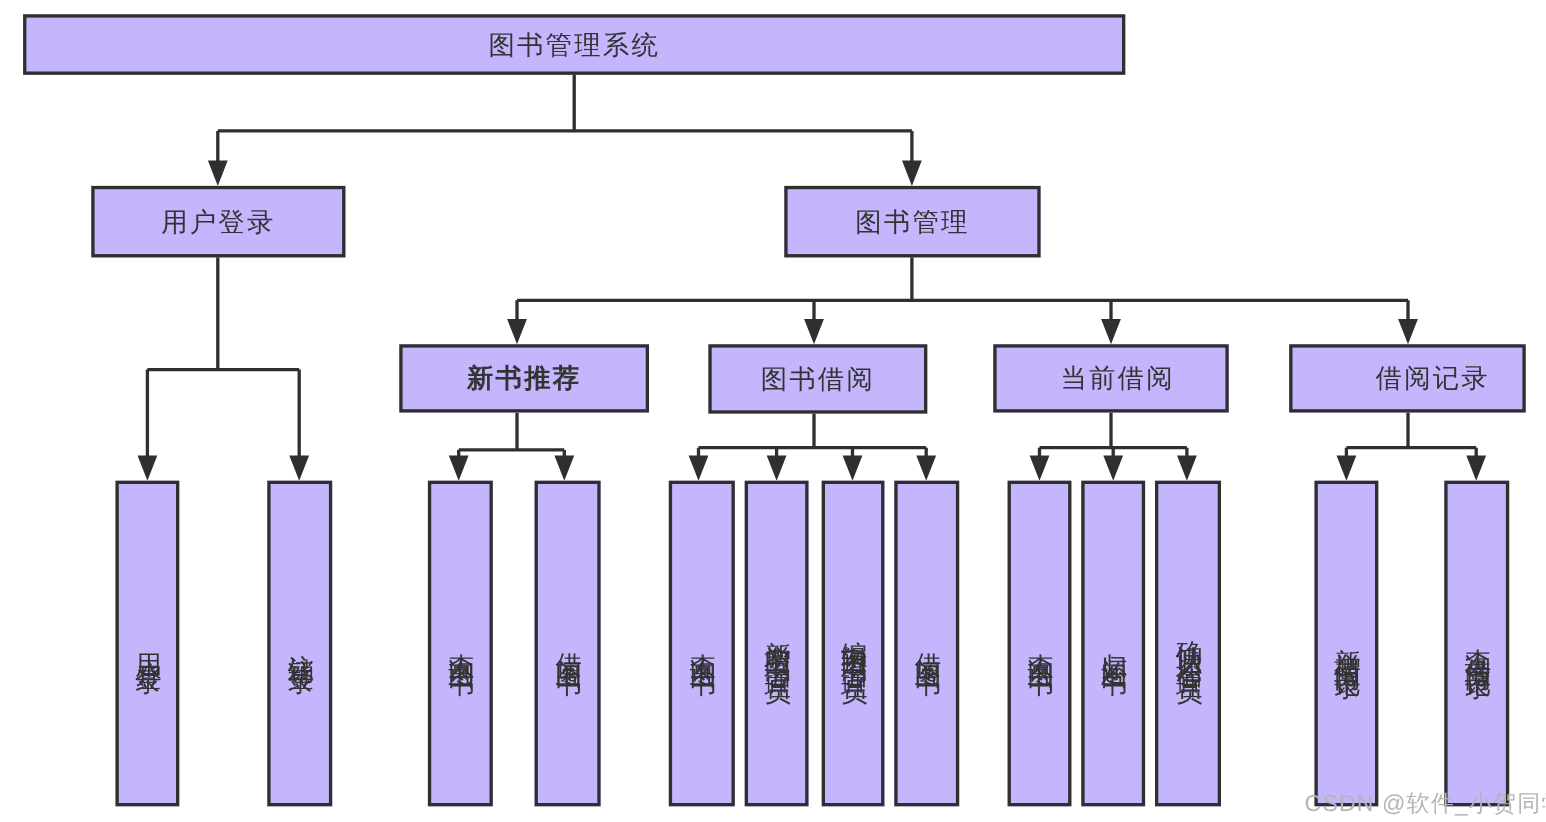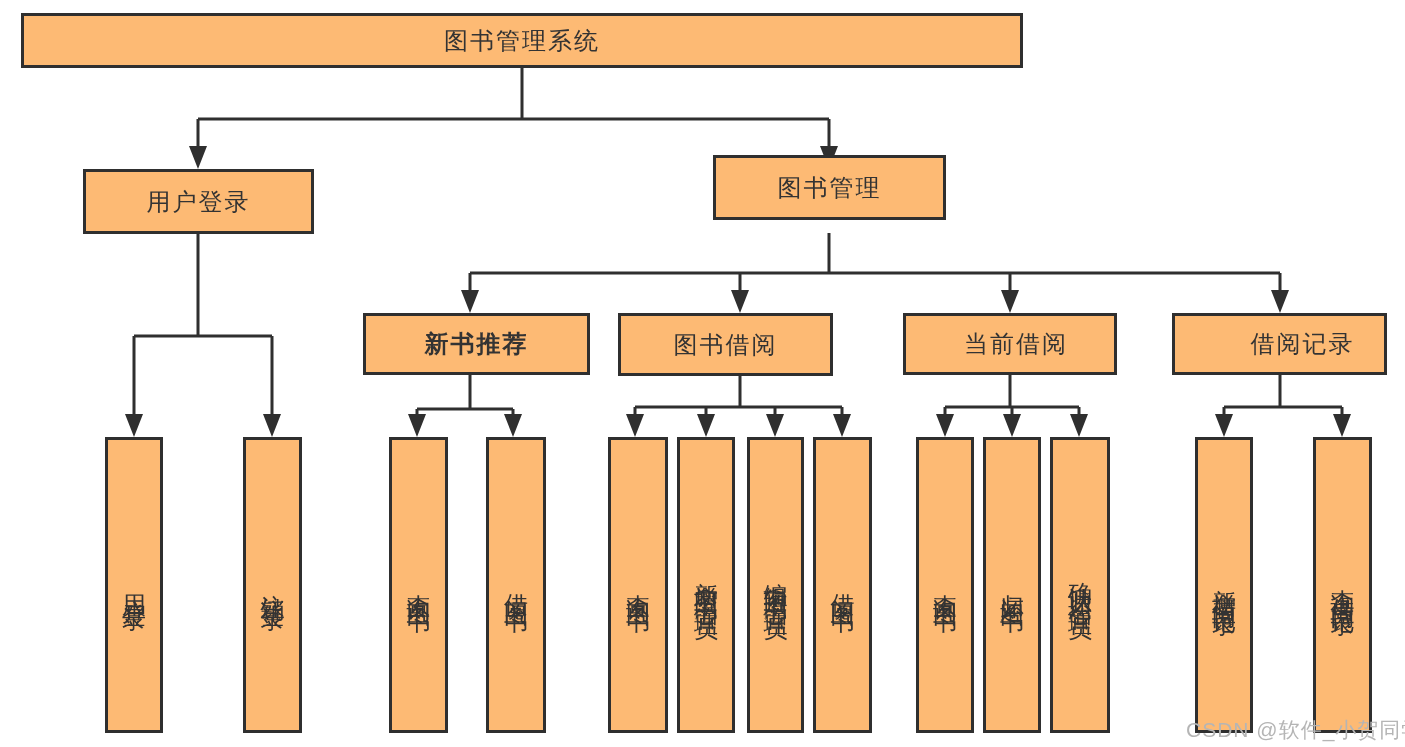--- a/index.html
+++ b/index.html
@@ -13,42 +13,42 @@
   }
   #connectors {
     position: absolute;
     left: 0; top: 0;
     width: 1405px; height: 747px;
   }
   .node {
     position: absolute;
     box-sizing: border-box;
     border: 3px solid #2f2f2f;
-    background: #fdba74;
+    background: #c4b5fd;
     color: #333333;
     display: flex;
     align-items: center;
     justify-content: center;
     font-size: 24px;
     letter-spacing: 2px;
     white-space: nowrap;
   }
   .v-node {
     writing-mode: vertical-rl;
     text-orientation: mixed;
     letter-spacing: 5px;
     font-size: 24px;
     line-height: 1;
   }
   
   .n-root  { left: 21px;  top: 13px;  width: 1002px; height: 55px; }
   .n-login { left: 83px;  top: 169px; width: 231px;  height: 65px; }
-  .n-mgmt  { left: 713px; top: 155px; width: 233px;  height: 65px; }
+  .n-mgmt  { left: 713px; top: 169px; width: 233px;  height: 65px; }
   .n-g0 { left: 363px;  top: 313px; width: 227px; height: 62px; font-weight: bold; }
-  .n-g1 { left: 618px;  top: 313px; width: 215px; height: 63px; }
+  .n-g1 { left: 644px;  top: 313px; width: 199px; height: 63px; }
   .n-g2 { left: 903px;  top: 313px; width: 214px; height: 62px; padding-left: 12px; }
   .n-g3 { left: 1172px; top: 313px; width: 215px; height: 62px; padding-left: 46px; }
   .leaf { top: 437px; height: 296px; }
   .l-0  { left: 105px;  width: 58px; }
   .l-1  { left: 243px;  width: 59px; }
   .l-2  { left: 389px;  width: 59px; }
   .l-3  { left: 486px;  width: 60px; }
   .l-4  { left: 608px;  width: 60px; }
   .l-5  { left: 677px;  width: 58px; }
   .l-6  { left: 747px;  width: 57px; }

